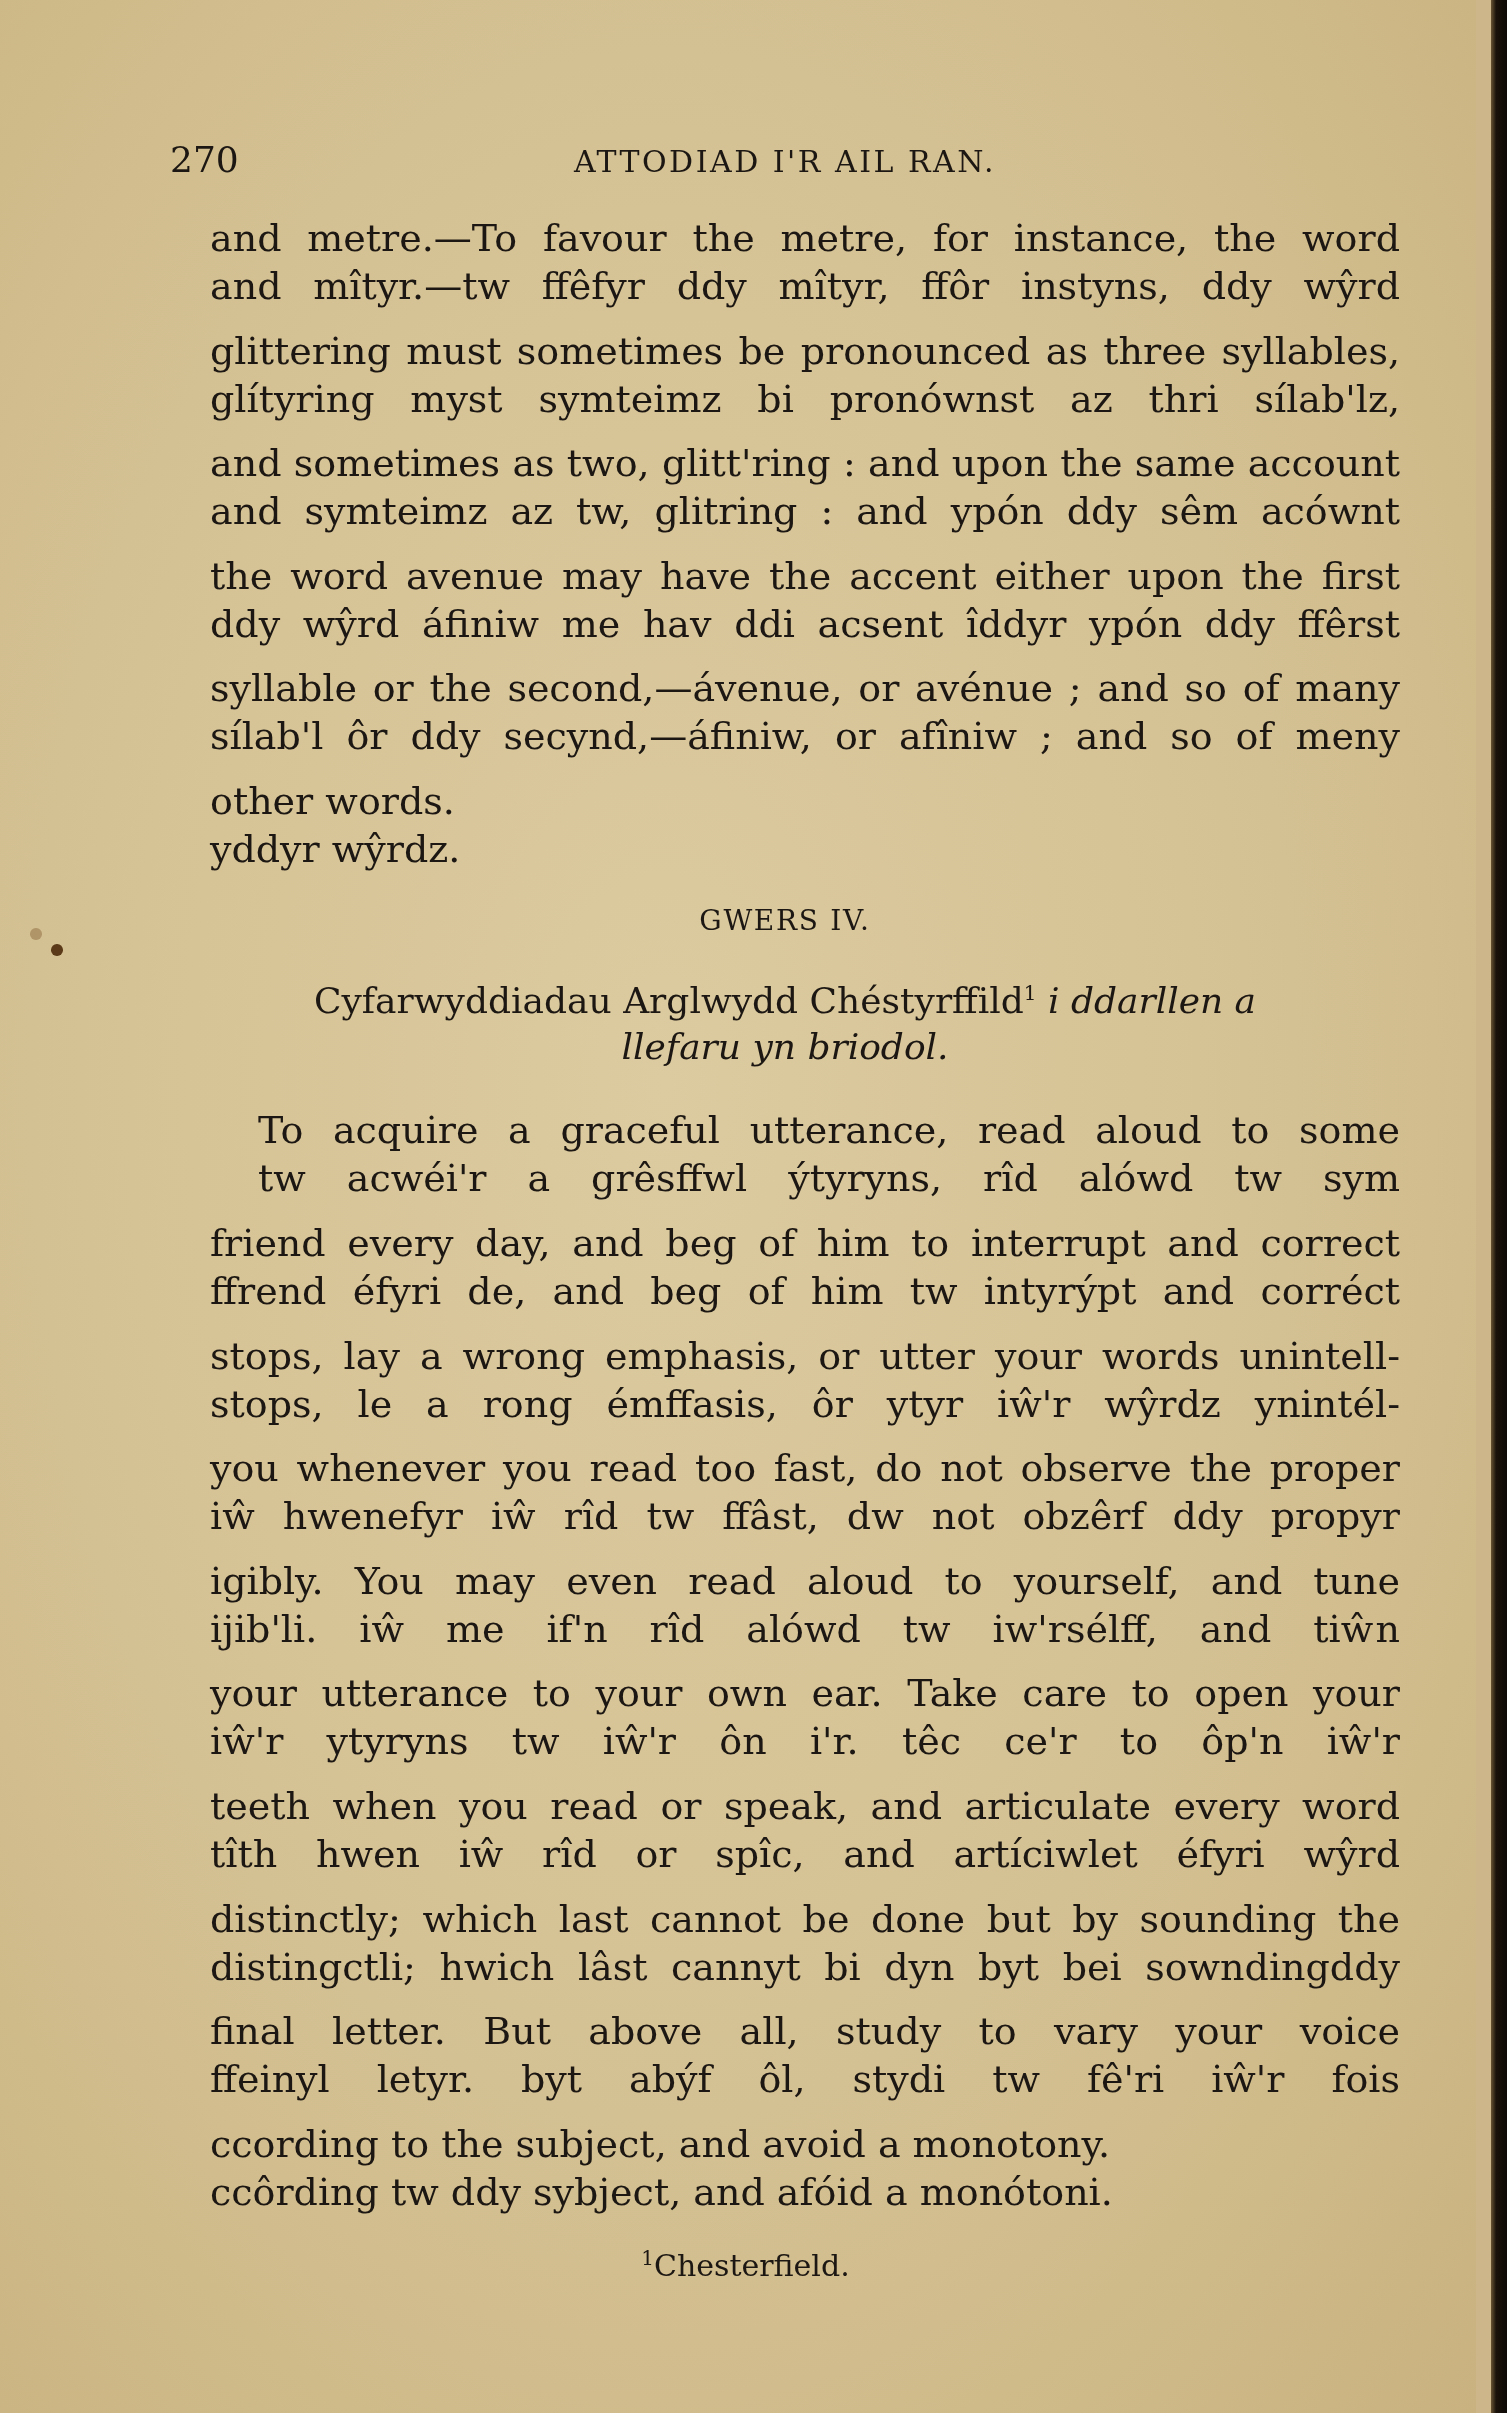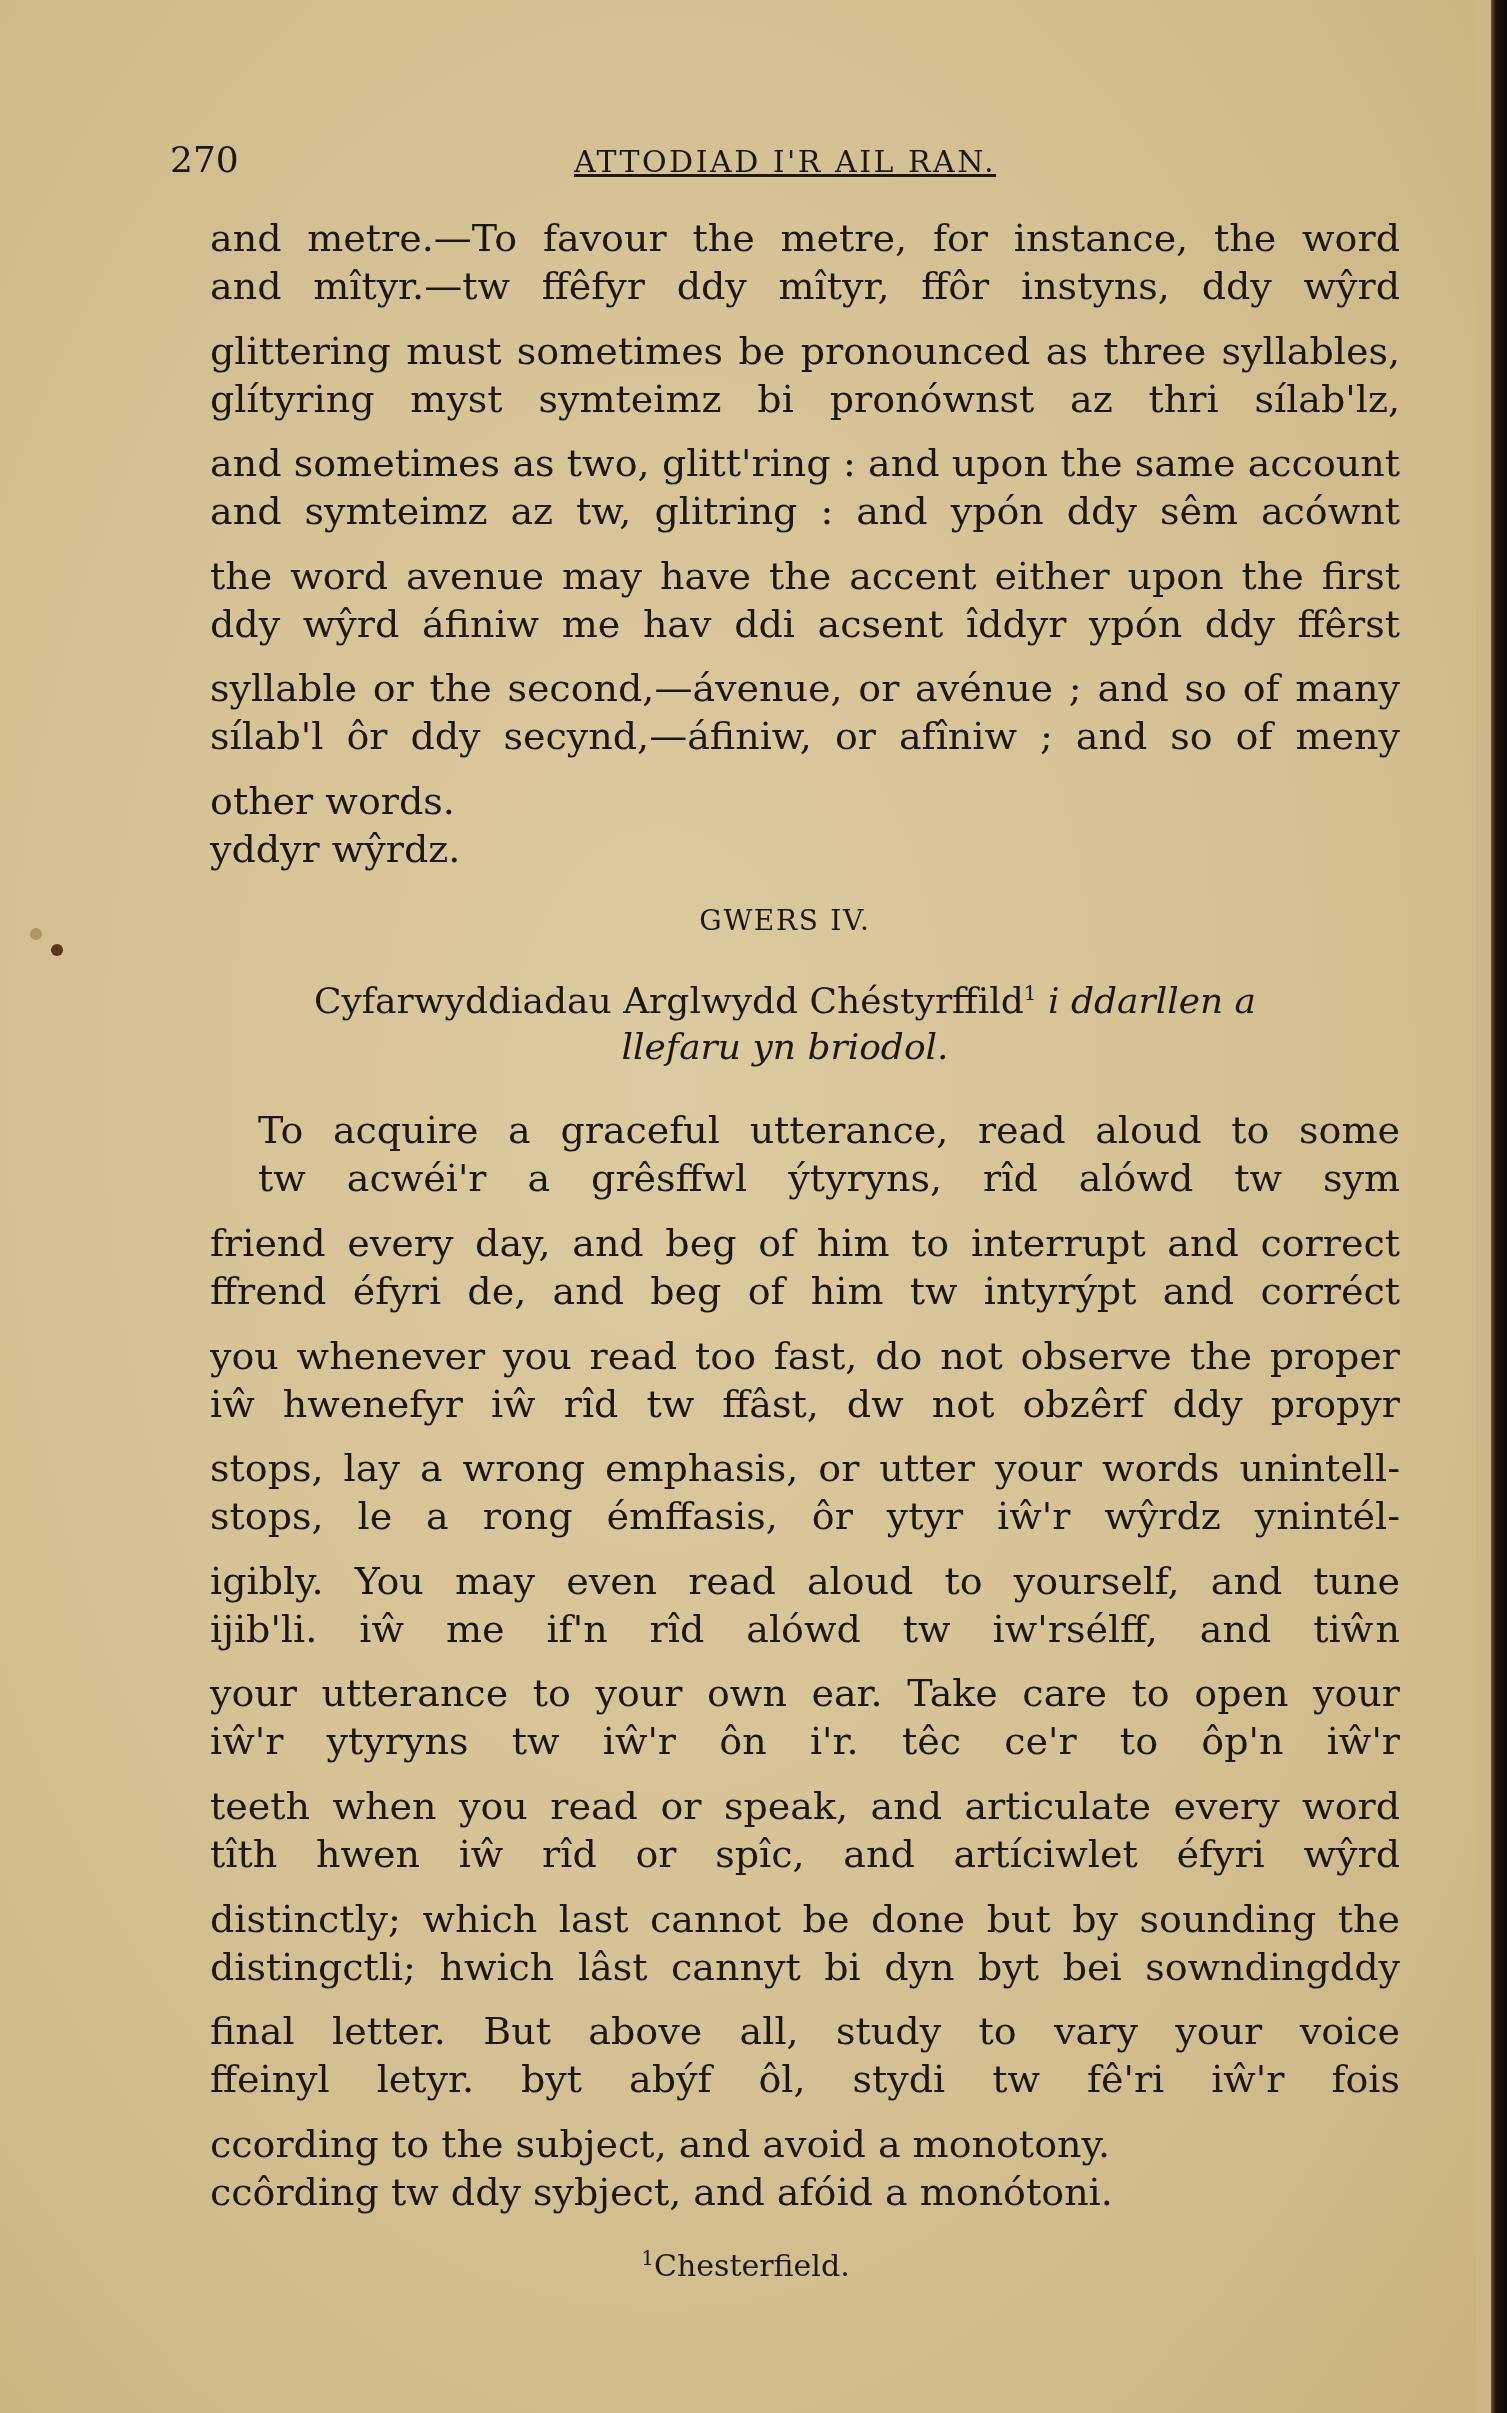--- a/index.html
+++ b/index.html
@@ -18,21 +18,21 @@
     position: absolute; left: 1491px; top: 0; width: 16.6px; height: 2413px;
     background: linear-gradient(to right, #6a5533 0%, #1a120a 30%, #0c0805 100%);
   }
   .spot { position: absolute; border-radius: 50%; }
   .header {
     position: absolute; top: 139px; left: 170px; width: 1230px; height: 50px;
   }
   .page-num { position: absolute; left: 0; top: 0; font-size: 36px; }
   .running-head {
     position: absolute; left: 0; right: 0; top: 5px; text-align: center;
-    font-size: 30px; letter-spacing: 2.5px; font-variant: small-caps; text-decoration: underline;
+    font-size: 30px; letter-spacing: 2.5px; font-variant: small-caps;
   }
   .body-text { position: absolute; left: 170px; top: 214px; width: 1230px; }
   .pair { margin-bottom: 16.6px; }
   .line {
     font-size: 38px; line-height: 48px; white-space: nowrap;
     text-align: justify; text-align-last: justify; margin-left: 40px;
   }
   .line.indent { padding-left: 48px; }
   .pair.short .line { text-align-last: left; }
   .section-title {
@@ -100,26 +100,26 @@
     <div>
       <div class="pair">
         <div class="line indent">To acquire a graceful utterance, read aloud to some</div>
         <div class="line indent">tw acwéi'r a grêsffwl ýtyryns, rîd alówd tw sym</div>
       </div>
       <div class="pair">
         <div class="line">friend every day, and beg of him to interrupt and correct</div>
         <div class="line">ffrend éfyri de, and beg of him tw intyrýpt and corréct</div>
       </div>
       <div class="pair">
+        <div class="line">stops, lay a wrong emphasis, or utter your words unintell-</div>
+        <div class="line">stops, le a rong émffasis, ôr ytyr iŵ'r wŷrdz ynintél-</div>
+      </div>
+      <div class="pair">
         <div class="line">you whenever you read too fast, do not observe the proper</div>
         <div class="line">iŵ hwenefyr iŵ rîd tw ffâst, dw not obzêrf ddy propyr</div>
-      </div>
-      <div class="pair">
-        <div class="line">stops, lay a wrong emphasis, or utter your words unintell-</div>
-        <div class="line">stops, le a rong émffasis, ôr ytyr iŵ'r wŷrdz ynintél-</div>
       </div>
       <div class="pair">
         <div class="line">igibly. You may even read aloud to yourself, and tune</div>
         <div class="line">ijib'li. iŵ me if'n rîd alówd tw iw'rsélff, and tiŵn</div>
       </div>
       <div class="pair">
         <div class="line">your utterance to your own ear. Take care to open your</div>
         <div class="line">iŵ'r ytyryns tw iŵ'r ôn i'r. têc ce'r to ôp'n iŵ'r</div>
       </div>
       <div class="pair">

